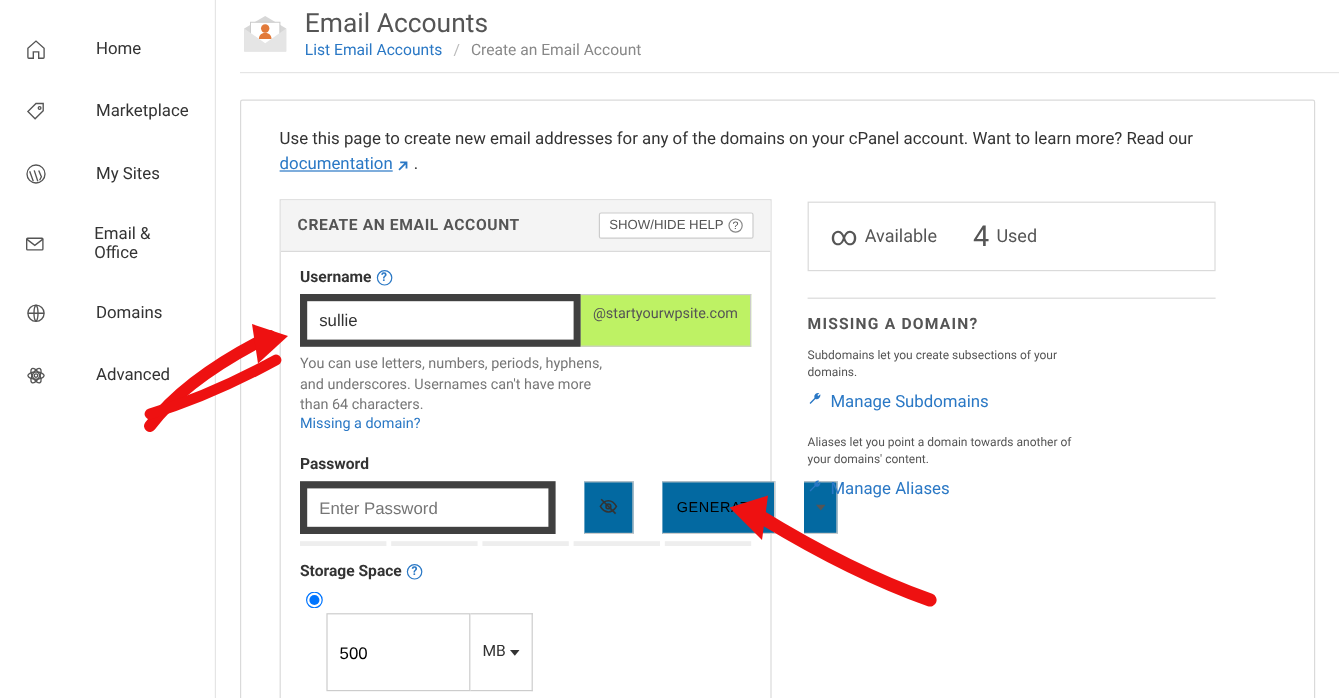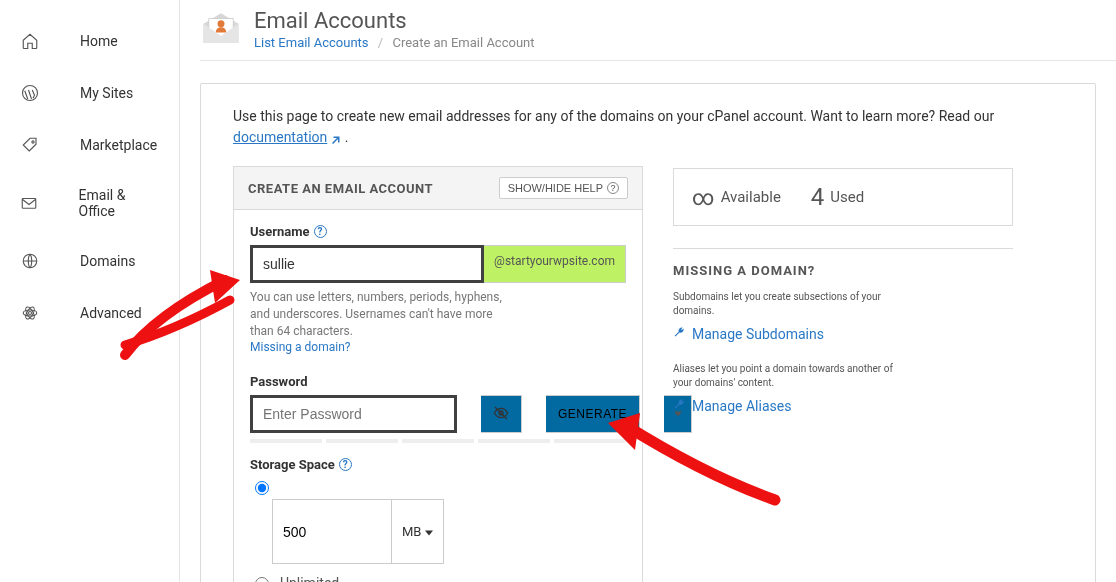--- a/index.html
+++ b/index.html
@@ -100,21 +100,21 @@
     align-items: center;
     gap: 4px;
   }
   .help-btn .q { border:1px solid #888; border-radius:50%; width:12px; height:12px; font-size:9px; line-height:10px; text-align:center; }
   .form-body { padding: 14px 16px; }
   .field-label { font-weight: 700; color: #333; font-size: 13px; margin-bottom: 6px; display: flex; align-items: center; gap: 4px; }
   .q-icon { color: #2a78c5; border:1.5px solid #2a78c5; border-radius:50%; width:13px; height:13px; font-size:10px; line-height:11px; text-align:center; font-weight:700; cursor:help; }
   .input-group { display: flex; margin-bottom: 6px; }
   .text-input {
     flex: 1;
-    border: 3px solid #404040;
+    border: 6px solid #404040;
     padding: 8px 10px;
     font-size: 14px;
     color: #333;
   }
   .domain-addon {
     border: 1px solid #ccc;
     border-left: none;
     background: #bef264;
     padding: 8px 10px;
     font-size: 12px;
@@ -174,34 +174,34 @@
       <span class="icon">
           <svg viewBox="0 0 24 24">
             <path d="M3 11l9-8 9 8v10a1 1 0 0 1-1 1h-5v-7h-6v7H4a1 1 0 0 1-1-1z"></path>
           </svg>
         </span>
       <span>Home</span>
     </div>
     <div class="sidebar-item">
       <span class="icon">
           <svg viewBox="0 0 24 24">
+            <path d="M20 11l-9 9-8-8 9-9h8z"></path>
+            <circle cx="16" cy="8" r="1.5"></circle>
+          </svg>
+        </span>
+      <span>Marketplace</span>
+    </div>
+    <div class="sidebar-item">
+      <span class="icon">
+          <svg viewBox="0 0 24 24">
             <circle cx="12" cy="12" r="10"></circle>
             <path d="M5 9l4 11M10 8l4 12M15 8l3 7-2 4"></path>
           </svg>
         </span>
       <span>My Sites</span>
-    </div>
-    <div class="sidebar-item">
-      <span class="icon">
-          <svg viewBox="0 0 24 24">
-            <path d="M20 11l-9 9-8-8 9-9h8z"></path>
-            <circle cx="16" cy="8" r="1.5"></circle>
-          </svg>
-        </span>
-      <span>Marketplace</span>
     </div>
     <div class="sidebar-item">
       <span class="icon">
           <svg viewBox="0 0 24 24">
             <rect x="3" y="6" width="18" height="13" rx="1"></rect>
             <path d="M3 7l9 7 9-7"></path>
           </svg>
         </span>
       <span>Email &amp; Office</span>
     </div>

